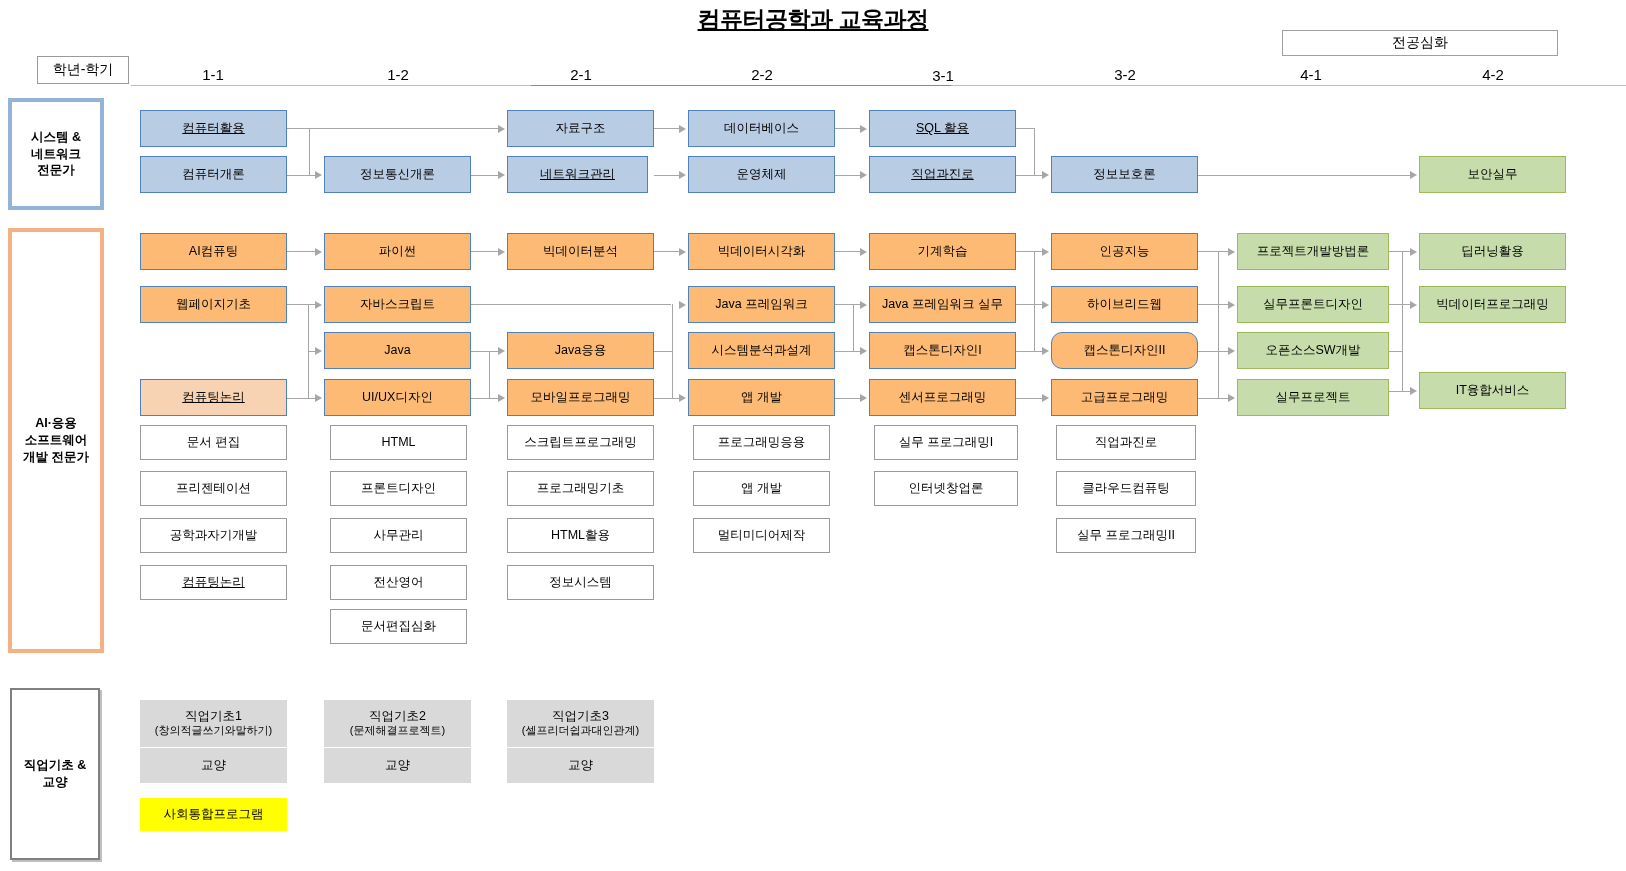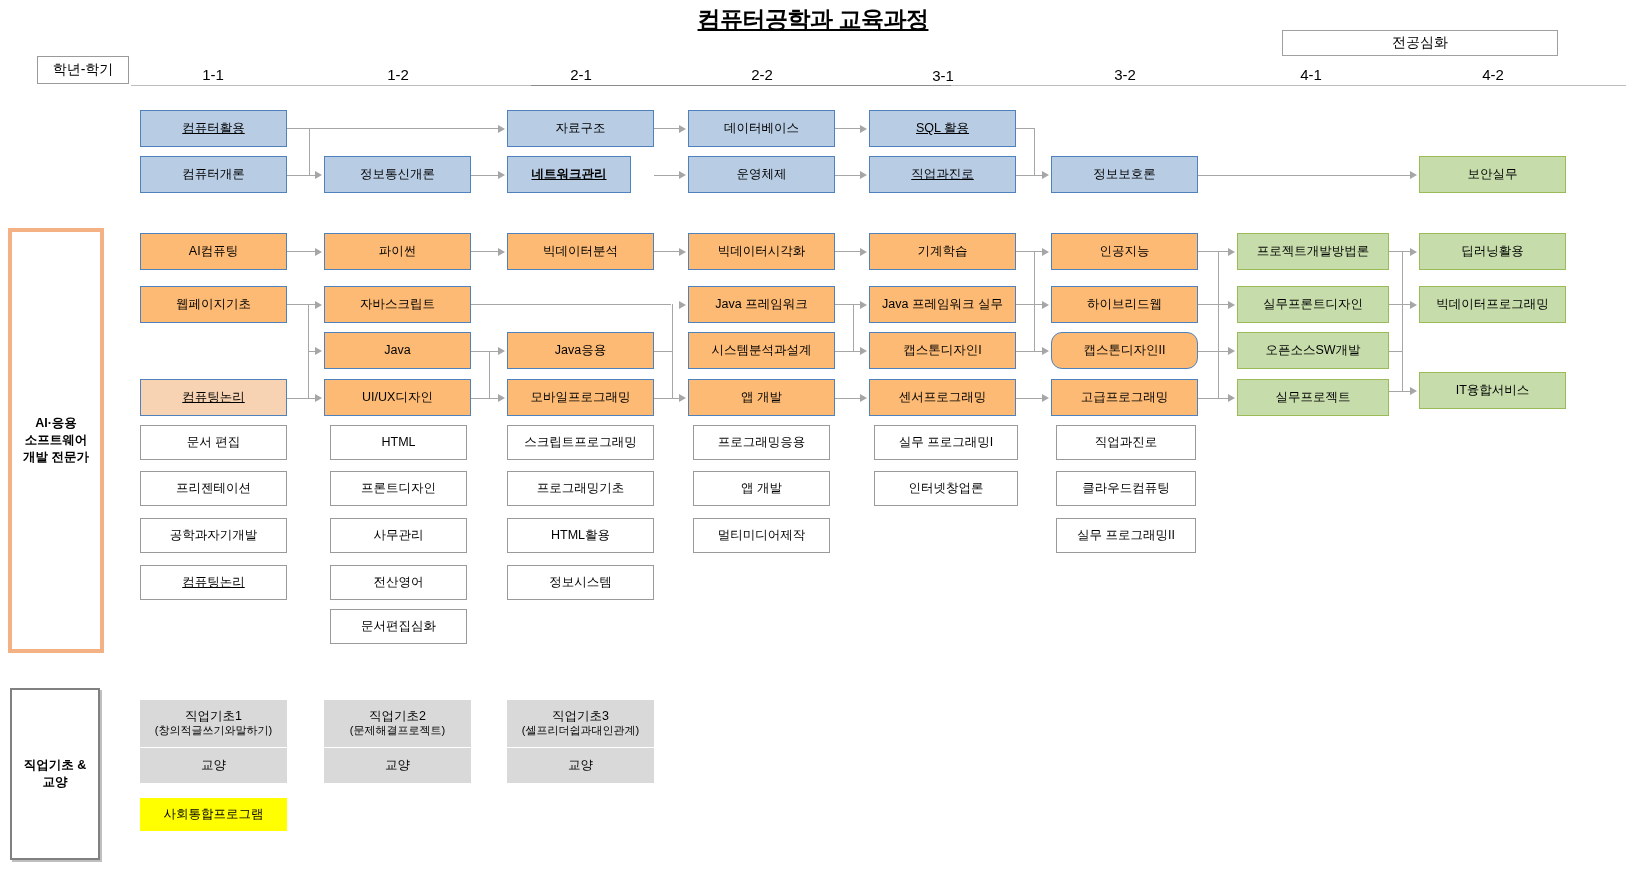--- a/index.html
+++ b/index.html
@@ -80,34 +80,41 @@
   <div class="abs sem" style="left:688px;top:56px;width:148px;height:28px;">2-2</div>
   <div class="abs sem" style="left:869px;top:57px;width:148px;height:28px;">3-1</div>
   <div class="abs sem" style="left:1051px;top:56px;width:148px;height:28px;">3-2</div>
   <div class="abs sem" style="left:1237px;top:56px;width:148px;height:28px;">4-1</div>
   <div class="abs sem" style="left:1419px;top:56px;width:148px;height:28px;">4-2</div>
 
   <div class="abs hdr-rule" style="left:131px;top:85px;width:400px;"></div>
   <div class="abs hdr-rule dark" style="left:531px;top:85px;width:420px;"></div>
   <div class="abs hdr-rule" style="left:951px;top:85px;width:675px;"></div>
 
+  <div class="abs track blue" style="left:8px;top:98px;width:96px;height:112px;">
+    <div>
+      <div>시스템 &amp;</div>
+      <div>네트워크</div>
+      <div>전문가</div>
+    </div>
+  </div>
 
   <div class="abs box blue" style="left:140px;top:110px;width:147px;height:37px;">
       <span class="u">컴퓨터활용</span>
     </div>
   <div class="abs box blue" style="left:140px;top:156px;width:147px;height:37px;">
       <span>컴퓨터개론</span>
     </div>
   <div class="abs box blue" style="left:324px;top:156px;width:147px;height:37px;">
       <span>정보통신개론</span>
     </div>
   <div class="abs box blue" style="left:507px;top:110px;width:147px;height:37px;">
       <span>자료구조</span>
     </div>
-  <div class="abs box blue" style="left:507px;top:156px;width:124px;height:37px;font-weight:bold;">
+  <div class="abs box blue" style="left:507px;top:156px;width:141px;height:37px;">
       <span class="u">네트워크관리</span>
     </div>
   <div class="abs box blue" style="left:688px;top:110px;width:147px;height:37px;">
       <span>데이터베이스</span>
     </div>
   <div class="abs box blue" style="left:688px;top:156px;width:147px;height:37px;">
       <span>운영체제</span>
     </div>
   <div class="abs box blue" style="left:869px;top:110px;width:147px;height:37px;">
       <span class="u">SQL 활용</span>

